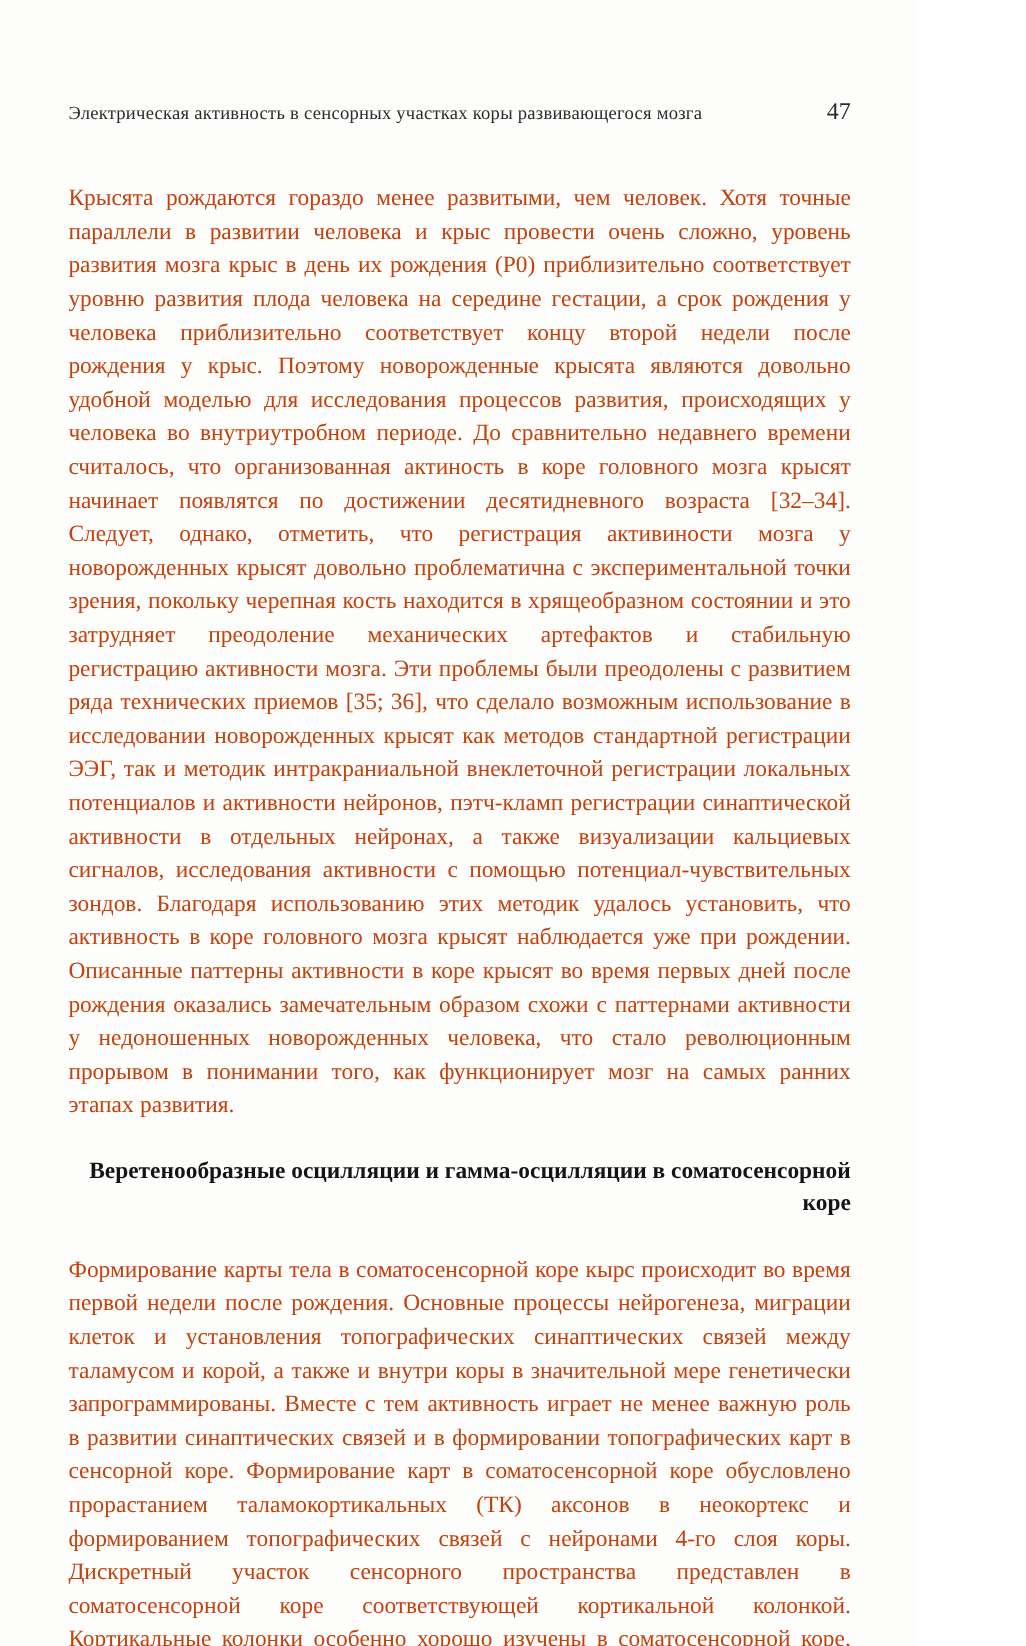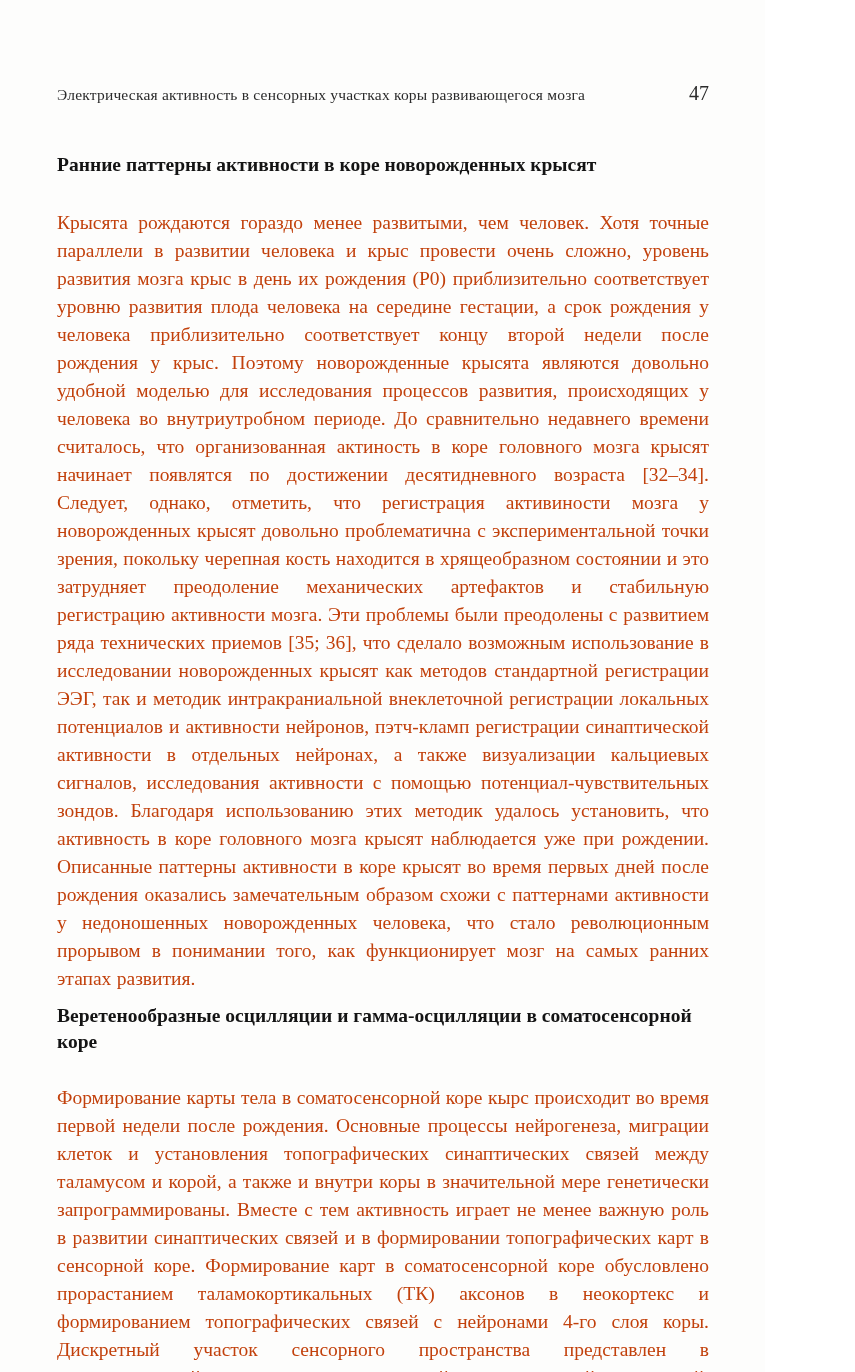--- a/index.html
+++ b/index.html
@@ -33,22 +33,23 @@
     font-size: 20px;
   }
   .section-heading {
     font-size: 19.5px;
     font-weight: 700;
     color: #141414;
     margin: 0 0 31px 0;
     line-height: 26px;
   }
   .section-heading.second {
-    margin-top: 10px;
+    margin-top: 28px;
     margin-bottom: 29px;
+    text-align: right;
   }
   .body-text {
     font-size: 19.5px;
     line-height: 28px;
     text-align: justify;
     margin: 0;
     color: #c2410c;
     hyphens: auto;
     -webkit-hyphens: auto;
     word-spacing: 0.5px;
@@ -57,21 +58,20 @@
 </head>
 <body>
 
 <div class="sheet">
 
   <div class="running-head">
     <span class="rh-title">Электрическая активность в сенсорных участках коры развивающегося мозга</span>
     <span class="rh-page">47</span>
   </div>
 
-  <h2 class="section-heading">Ранние паттерны активности в коре новорожденных крысят</h2>
 
   <p class="body-text" lang="ru">Крысята рождаются гораздо менее развитыми, чем человек. Хотя точные параллели в развитии человека и крыс провести очень сложно, уровень развития мозга крыс в день их рождения (Р0) приблизительно соответствует уровню развития плода человека на середине гестации, а срок рождения у человека приблизительно соответствует концу второй недели после рождения у крыс. Поэтому новорожденные крысята являются довольно удобной моделью для исследования процессов развития, происходящих у человека во внутриутробном периоде. До сравнительно недавнего времени считалось, что организованная актиность в коре головного мозга крысят начинает появлятся по достижении десятидневного возраста [32–34]. Следует, однако, отметить, что регистрация активиности мозга у новорожденных крысят довольно проблематична с экспериментальной точки зрения, покольку черепная кость находится в хрящеобразном состоянии и это затрудняет преодоление механических артефактов и стабильную регистрацию активности мозга. Эти проблемы были преодолены с развитием ряда технических приемов [35; 36], что сделало возможным использование в исследовании новорожденных крысят как методов стандартной регистрации ЭЭГ, так и методик интракраниальной внеклеточной регистрации локальных потенциалов и активности нейронов, пэтч-кламп регистрации синаптической активности в отдельных нейронах, а также визуализации кальциевых сигналов, исследования активности с помощью потенциал-чувствительных зондов. Благодаря использованию этих методик удалось установить, что активность в коре головного мозга крысят наблюдается уже при рождении. Описанные паттерны активности в коре крысят во время первых дней после рождения оказались замечательным образом схожи с паттернами активности у недоношенных новорожденных человека, что стало революционным прорывом в понимании того, как функционирует мозг на самых ранних этапах развития.</p>
 
   <h2 class="section-heading second">Веретенообразные осцилляции и гамма-осцилляции в соматосенсорной коре</h2>
 
   <p class="body-text" lang="ru">Формирование карты тела в соматосенсорной коре кырс происходит во время первой недели после рождения. Основные процессы нейрогенеза, миграции клеток и установления топографических синаптических связей между таламусом и корой, а также и внутри коры в значительной мере генетически запрограммированы. Вместе с тем активность играет не менее важную роль в развитии синаптических связей и в формировании топографических карт в сенсорной коре. Формирование карт в соматосенсорной коре обусловлено прорастанием таламокортикальных (ТК) аксонов в неокортекс и формированием топографических связей с нейронами 4-го слоя коры. Дискретный участок сенсорного пространства представлен в соматосенсорной коре соответствующей кортикальной колонкой. Кортикальные колонки особенно хорошо изучены в соматосенсорной коре, получающей сенсорные входы от больших усов, расположенных на мордочке крыс [37–42]. Каждый из этих усов представлен в коре кортикальной колонкой с 4-м слоем, имееющим форму бочонка (баррел).</p>
 
 </div>
 
 </body></html>

